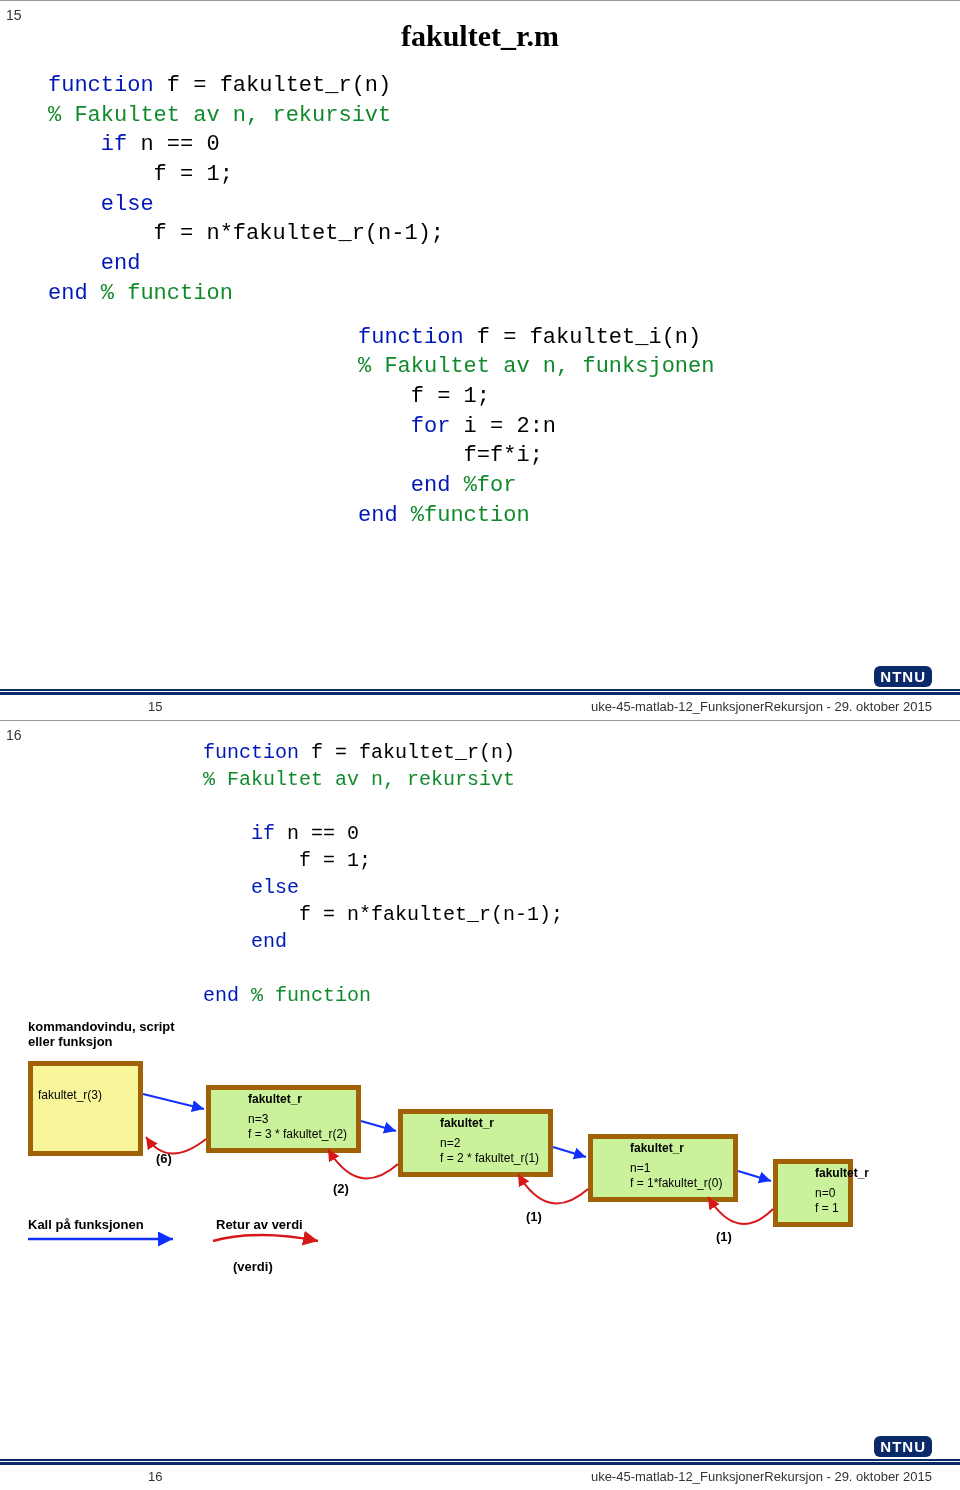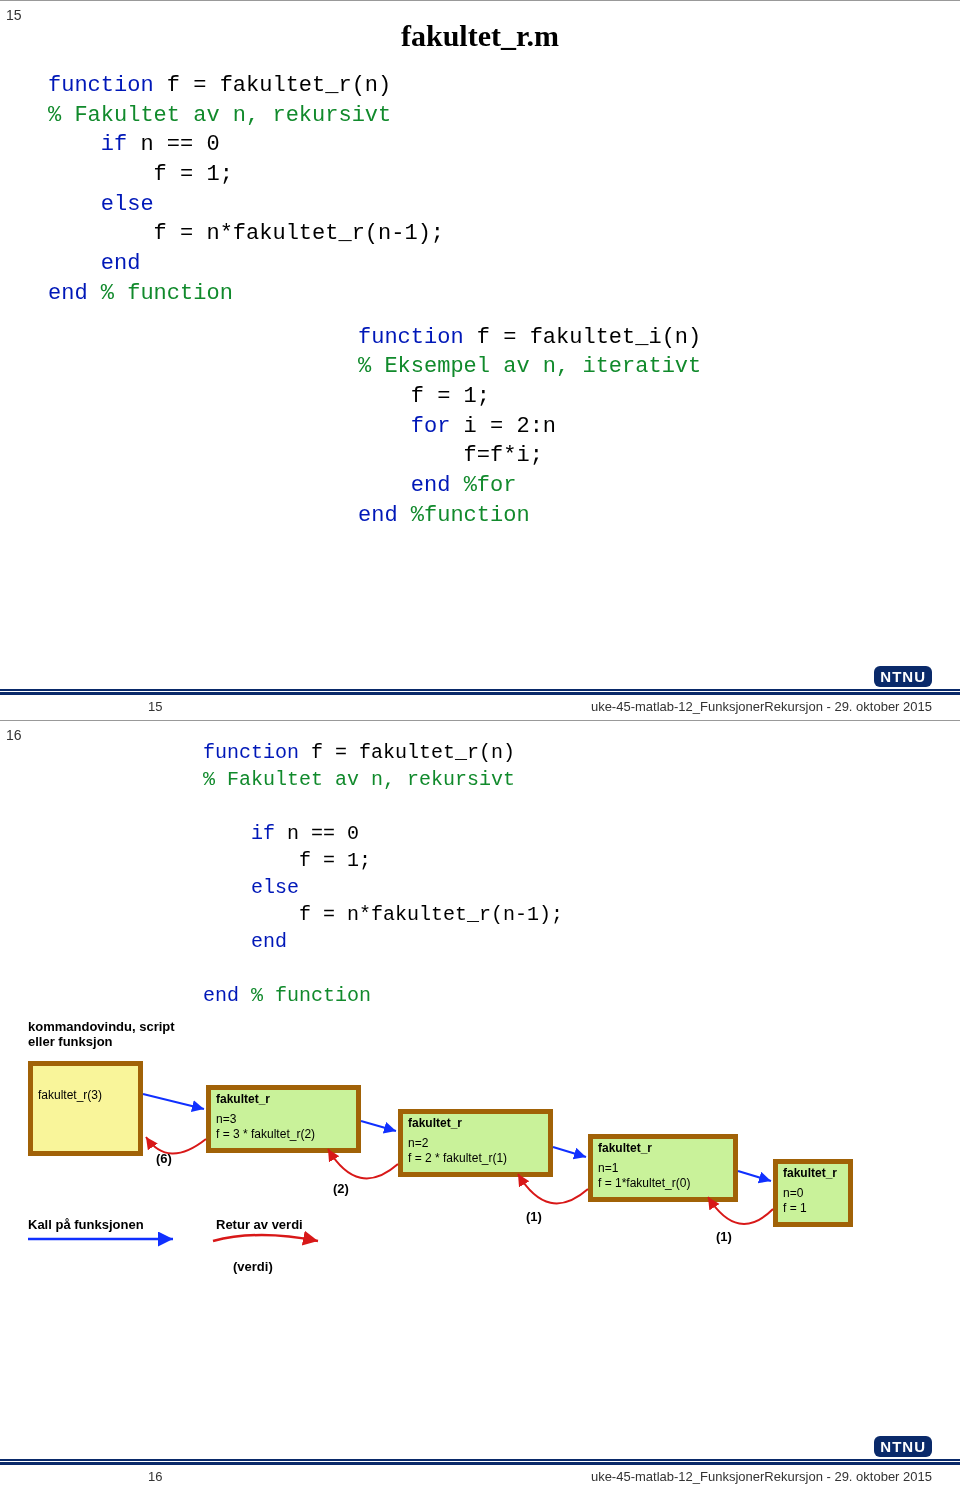--- a/index.html
+++ b/index.html
@@ -105,21 +105,21 @@
   .box .hdr {
     font-weight: bold;
     padding: 2px 5px 1px 5px;
     border-bottom: 1px solid rgba(0,0,0,0);
     font-size: 12px;
   }
   .box .body {
     padding: 3px 5px 6px 5px;
   }
   .box-yellow { background: #f9f59a; }
-  .box-green { background: #c9f29a; }
+  .box-green { background: #c9f29a; padding-left: 32px; }
 
   .legend {
     position: absolute;
     font-weight: bold;
     font-size: 13px;
   }
   .paren {
     position: absolute;
     font-weight: bold;
     font-size: 13px;
@@ -143,21 +143,21 @@
     <div class="code code-block-1"><span class="kw">function</span><span> f = fakultet_r(n)</span>
 <span class="cm">% Fakultet av n, rekursivt</span>
 <span class="kw">    if</span><span> n == 0</span>
 <span>        f = 1;</span>
 <span class="kw">    else</span>
 <span>        f = n*fakultet_r(n-1);</span>
 <span class="kw">    end</span>
 <span class="kw">end </span><span class="cm">% function</span></div>
 
     <div class="code code-block-2"><span class="kw">function</span><span> f = fakultet_i(n)</span>
-<span class="cm">% Eksempel av n, iterativt</span>
+<span class="cm">% Fakultet av n, funksjonen</span>
 <span>    f = 1;</span>
 <span class="kw">    for</span><span> i = 2:n</span>
 <span>        f=f*i;</span>
 <span class="kw">    end </span><span class="cm">%for</span>
 <span class="kw">end </span><span class="cm">%function</span></div>
   </div>
 
   <div style="position:absolute; bottom:0; left:0; right:0;">
     <div class="ntnu-row">
       <span class="ntnu">NTNU</span>

